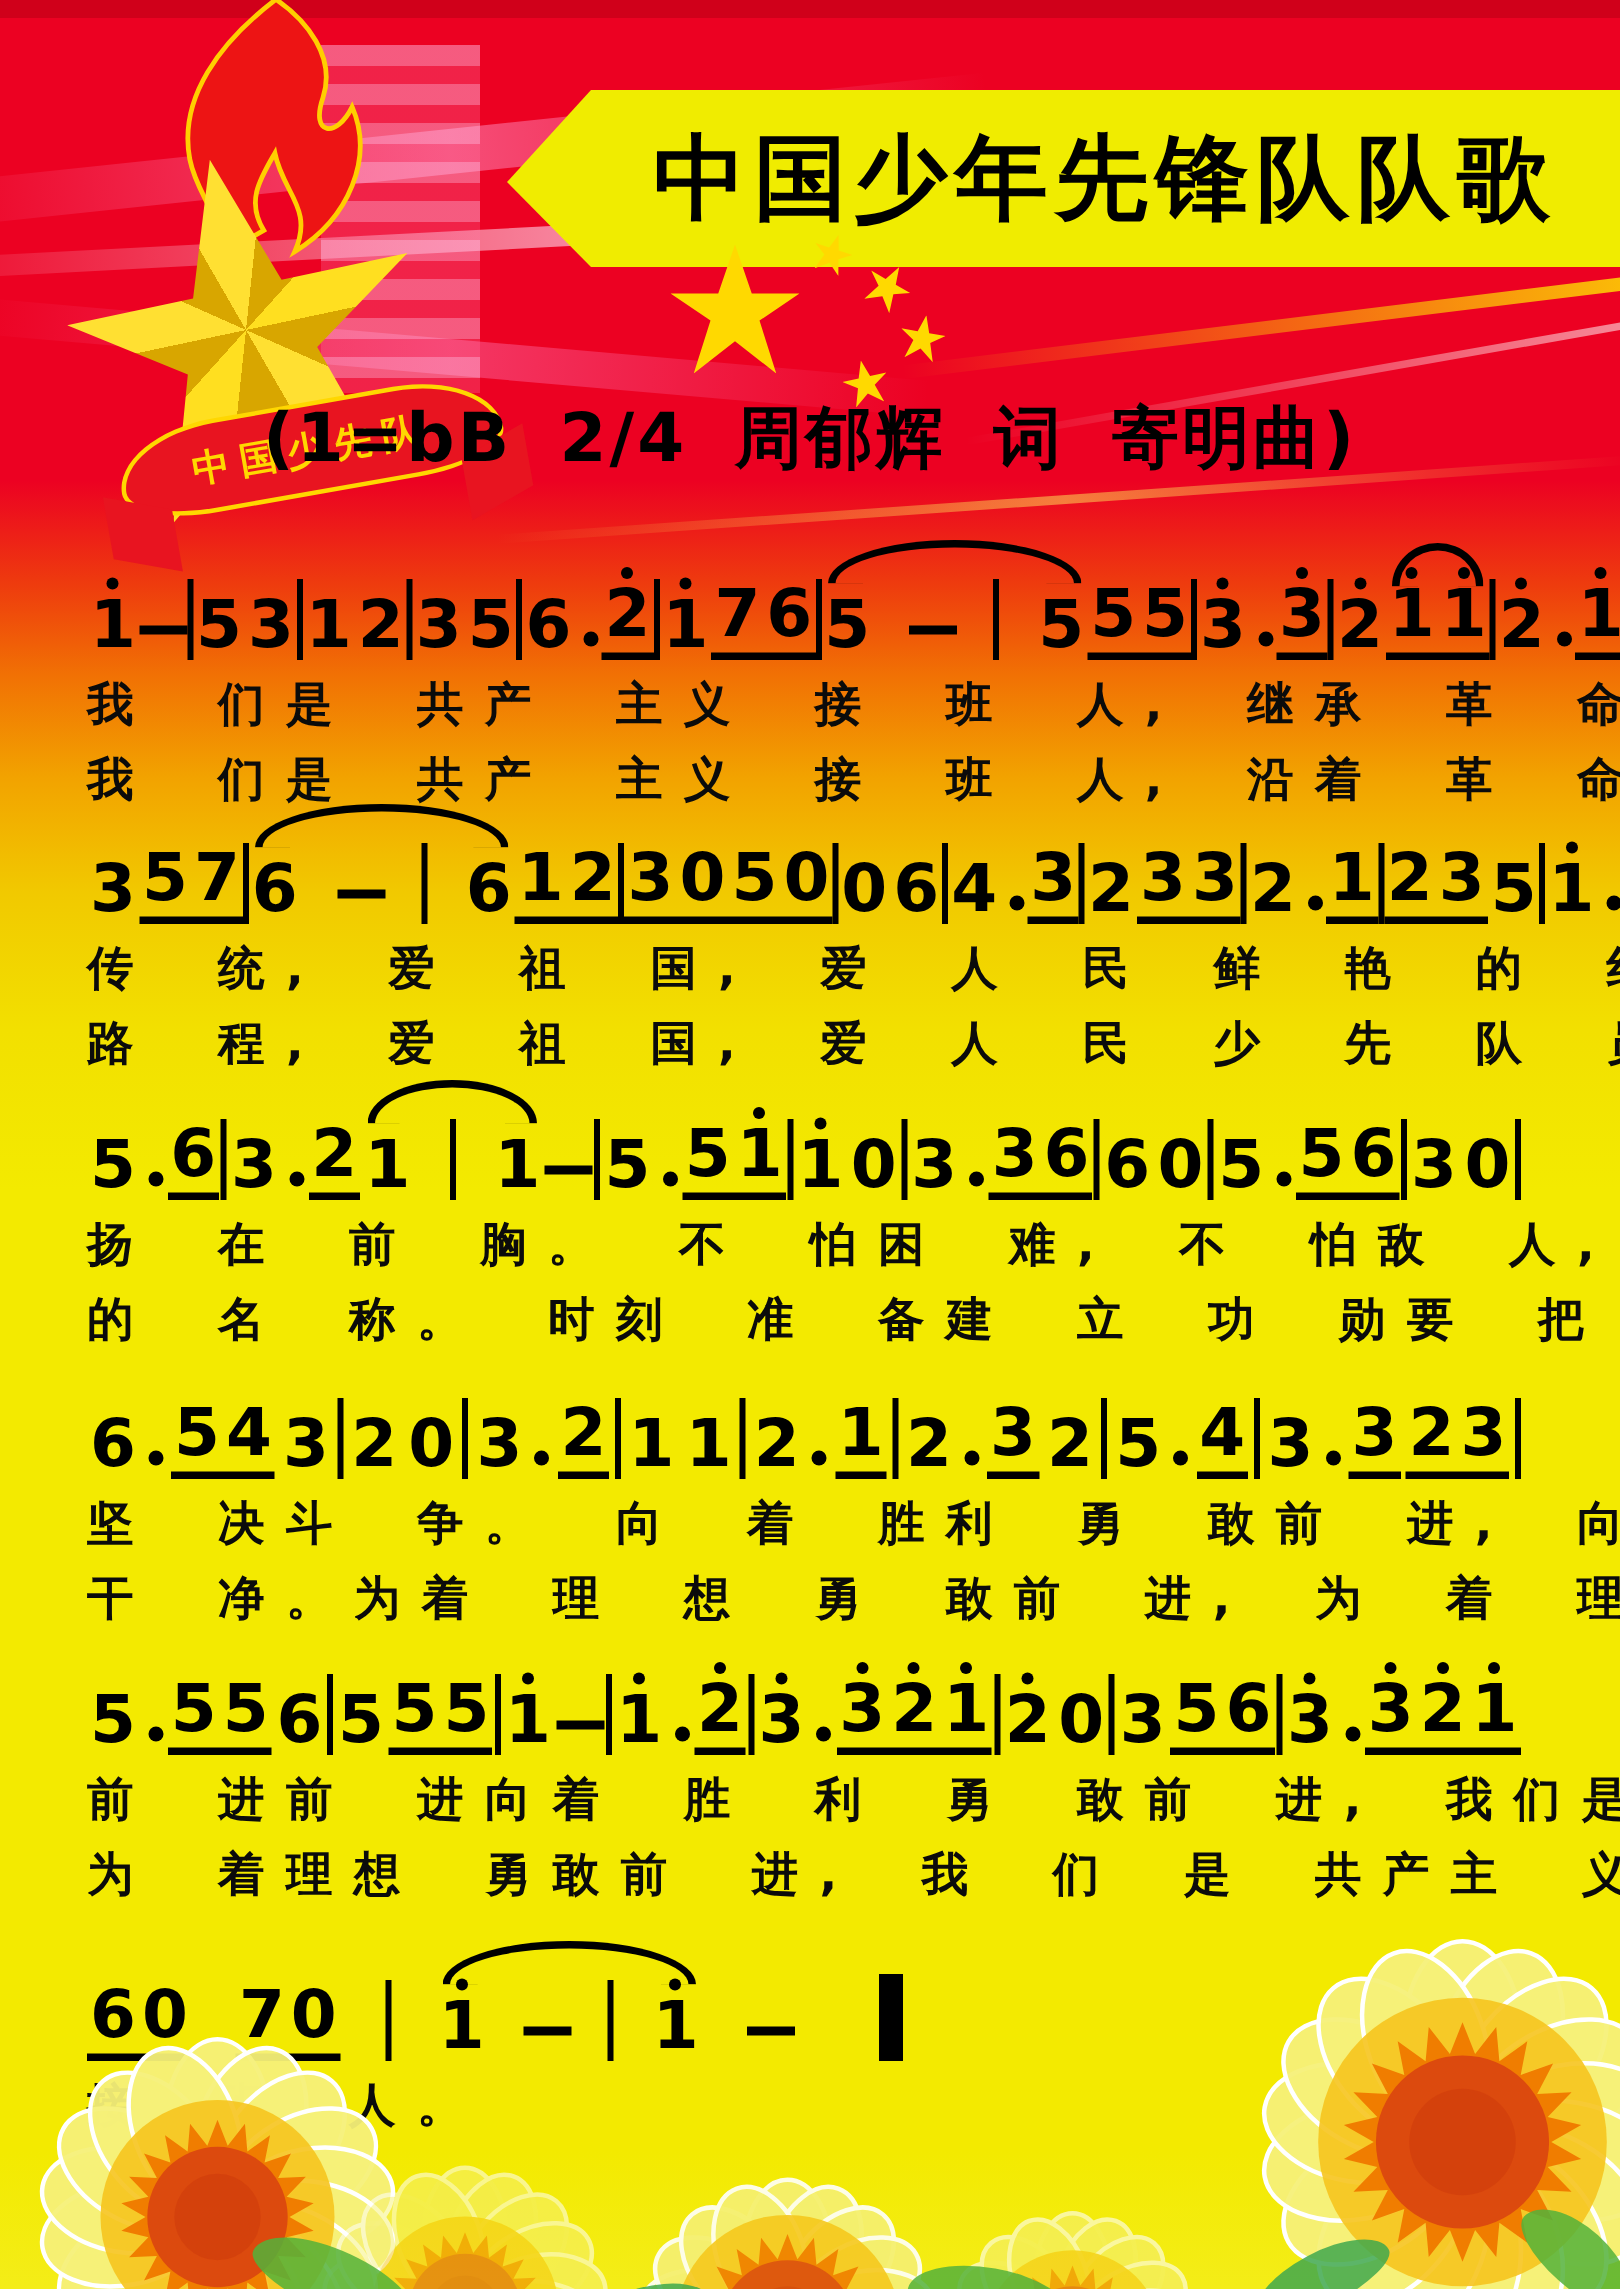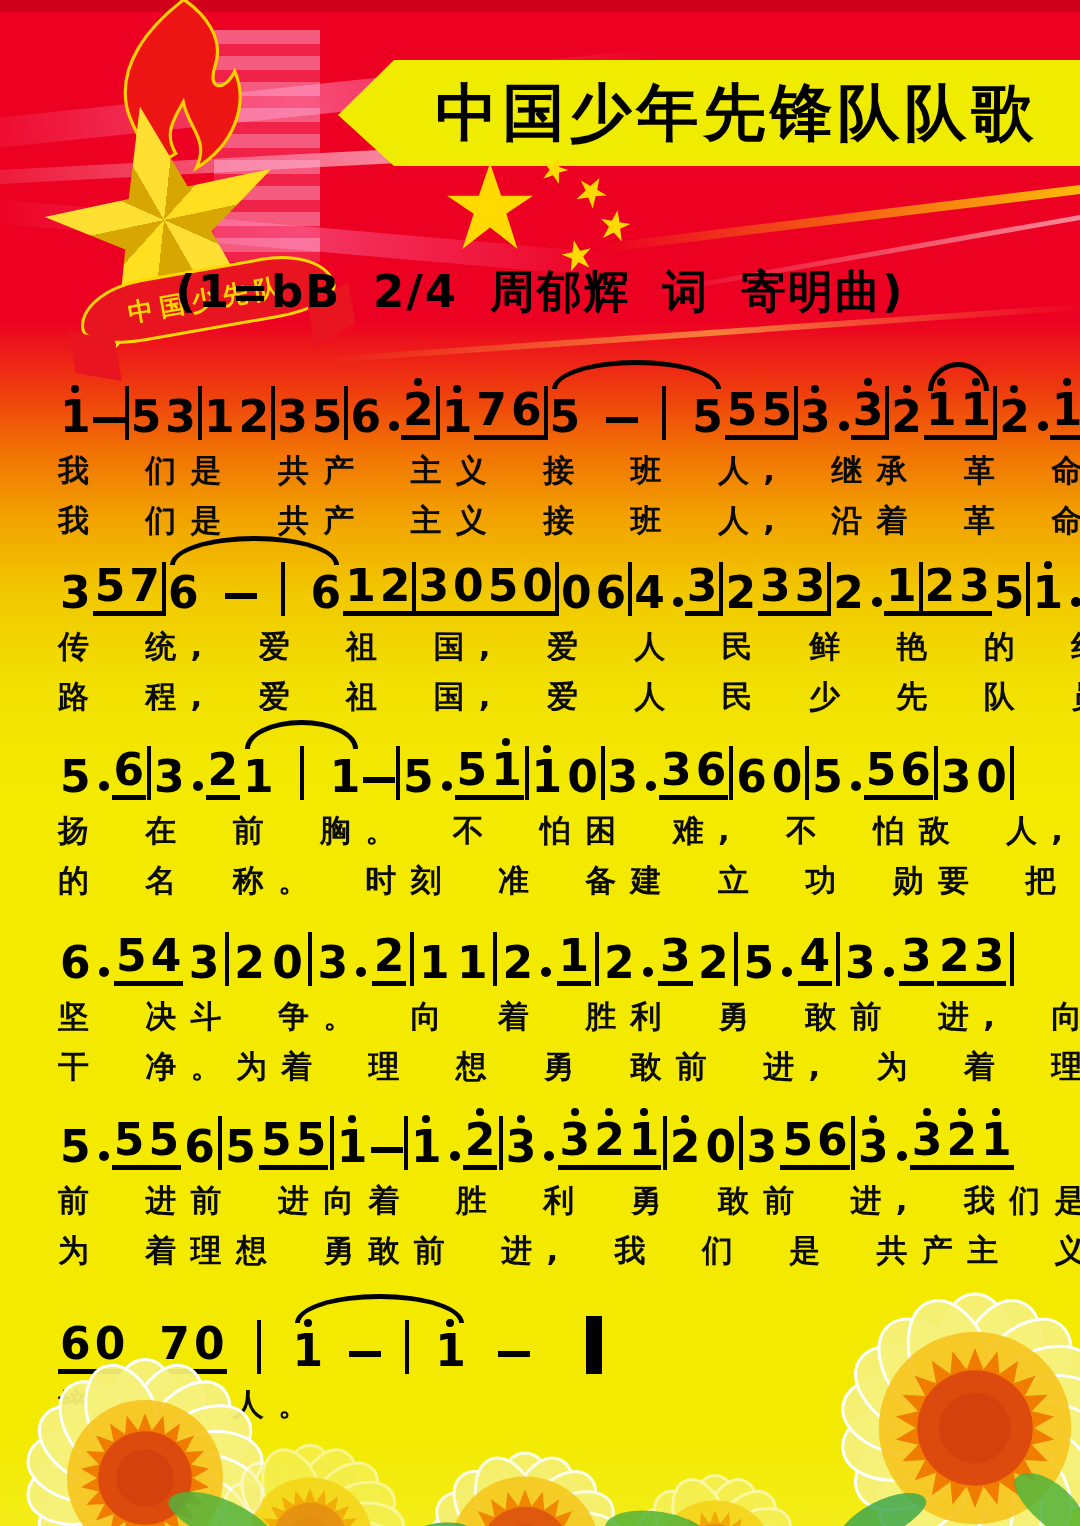--- a/index.html
+++ b/index.html
@@ -17,21 +17,21 @@
       background:linear-gradient(90deg,transparent,rgba(255,120,180,.45),transparent);}
   .s4{left:214px;top:30px;width:106px;height:232px;
       background:repeating-linear-gradient(180deg,rgba(255,180,220,.5) 0 14px,rgba(255,120,170,.28) 14px 26px);}
   .beam1{left:600px;top:212px;width:520px;height:9px;transform:rotate(-7deg);
       background:linear-gradient(90deg,transparent,rgba(255,236,0,.85));}
   .beam2{left:640px;top:252px;width:460px;height:5px;transform:rotate(-10deg);
       background:linear-gradient(90deg,transparent,rgba(255,255,255,.55));}
   .beam3{left:330px;top:330px;width:760px;height:6px;transform:rotate(-4deg);
       background:linear-gradient(90deg,transparent,rgba(255,240,90,.5),transparent);}
   
-  .banner{position:absolute;left:338px;top:60px;right:0;height:106px;background:#f0ec00;
+  .banner{position:absolute;left:338px;top:60px;right:0;height:118px;background:#f0ec00;
       clip-path:polygon(0 52%,56px 0,100% 0,100% 100%,56px 100%);
       display:flex;align-items:center;justify-content:center;}
   .banner .t{font-size:62px;font-weight:900;color:#000;letter-spacing:5px;padding-left:56px;white-space:nowrap;}
   
   .st{position:absolute;background:#ffd900;
       clip-path:polygon(50% 0%,63% 38%,100% 38%,69% 59%,82% 100%,50% 75%,18% 100%,31% 59%,0% 38%,37% 38%);}
   .stb{left:447px;top:163px;width:86px;height:86px;}
   .sts1{left:542px;top:156px;width:26px;height:26px;transform:rotate(18deg);}
   .sts2{left:577px;top:176px;width:30px;height:30px;transform:rotate(30deg);}
   .sts3{left:600px;top:210px;width:30px;height:30px;transform:rotate(10deg);}

